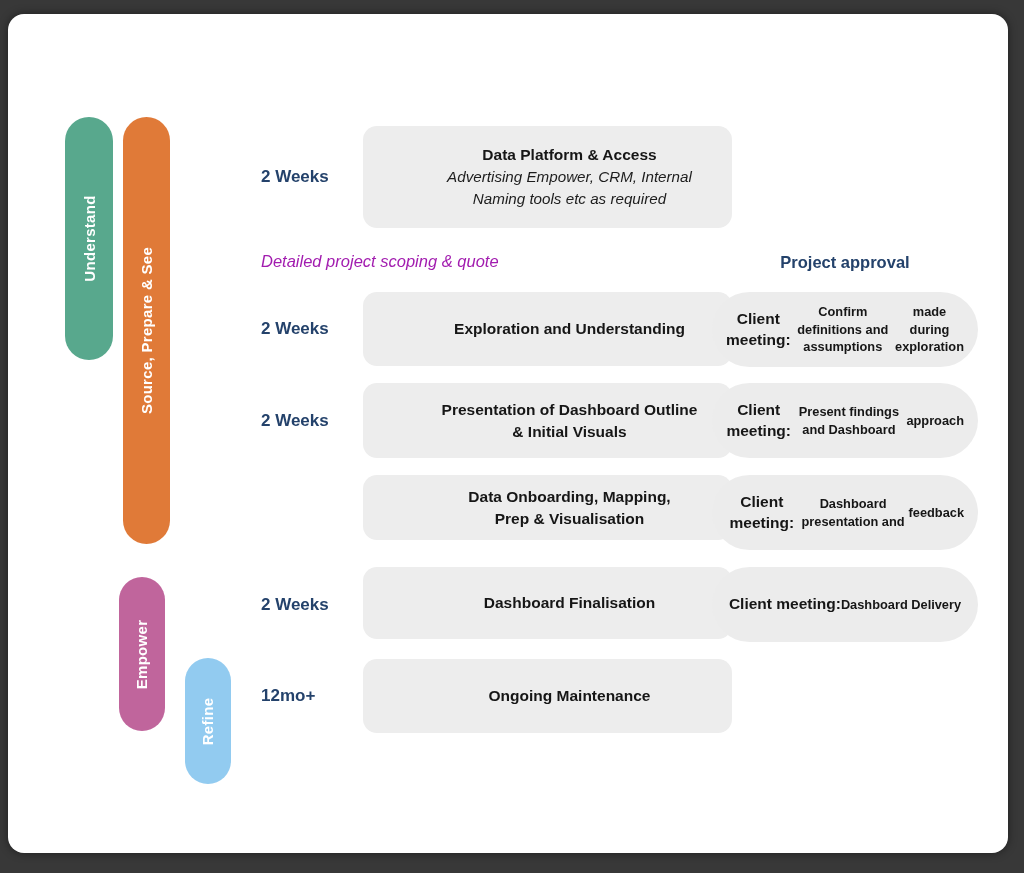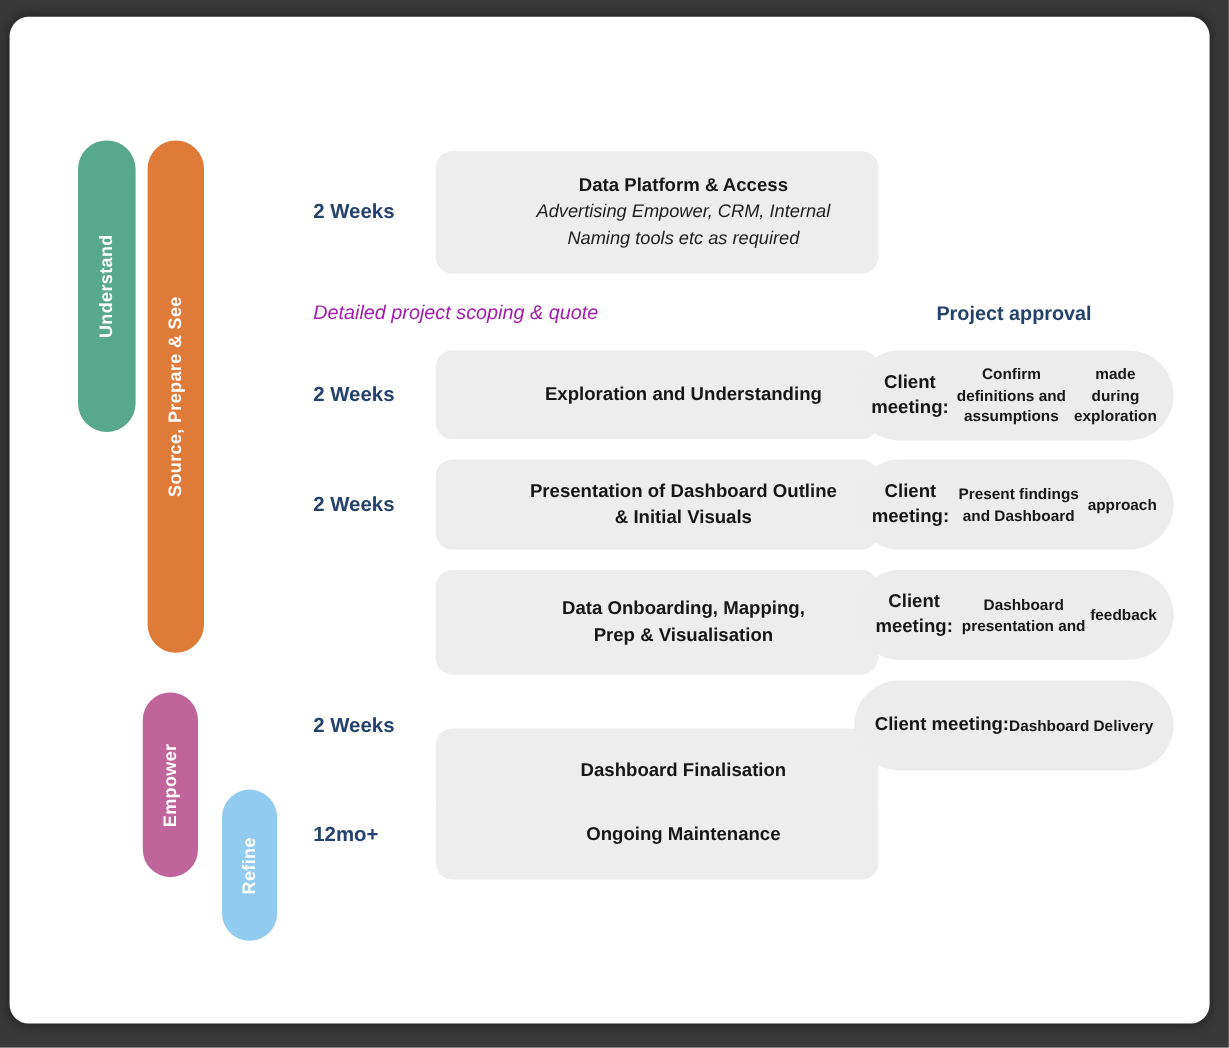--- a/index.html
+++ b/index.html
@@ -46,22 +46,22 @@
 
   
   .task{
     position:absolute;left:355px;width:325px;background:#ededed;border-radius:14px;
     display:flex;flex-direction:column;align-items:center;justify-content:center;
     text-align:center;color:#161616;padding-left:44px;
   }
   .task-1{top:112px;height:102px;}
   .task-2{top:278px;height:74px;}
   .task-3{top:369px;height:75px;}
-  .task-4{top:461px;height:87px;}
-  .task-5{top:553px;height:72px;margin-top:40px;}
+  .task-4{top:461px;height:65px;}
+  .task-5{top:553px;height:72px;}
   .task-6{top:645px;height:74px;}
   .task-title{font-weight:bold;font-size:15.5px;line-height:1.42;}
   .task-sub{font-style:italic;font-size:15.2px;line-height:1.42;color:#1d1d1d;}
 
   
   .scoping-note{
     position:absolute;left:253px;top:238px;
     color:#a21caf;font-style:italic;font-size:16.5px;
   }
   .approval-header{

